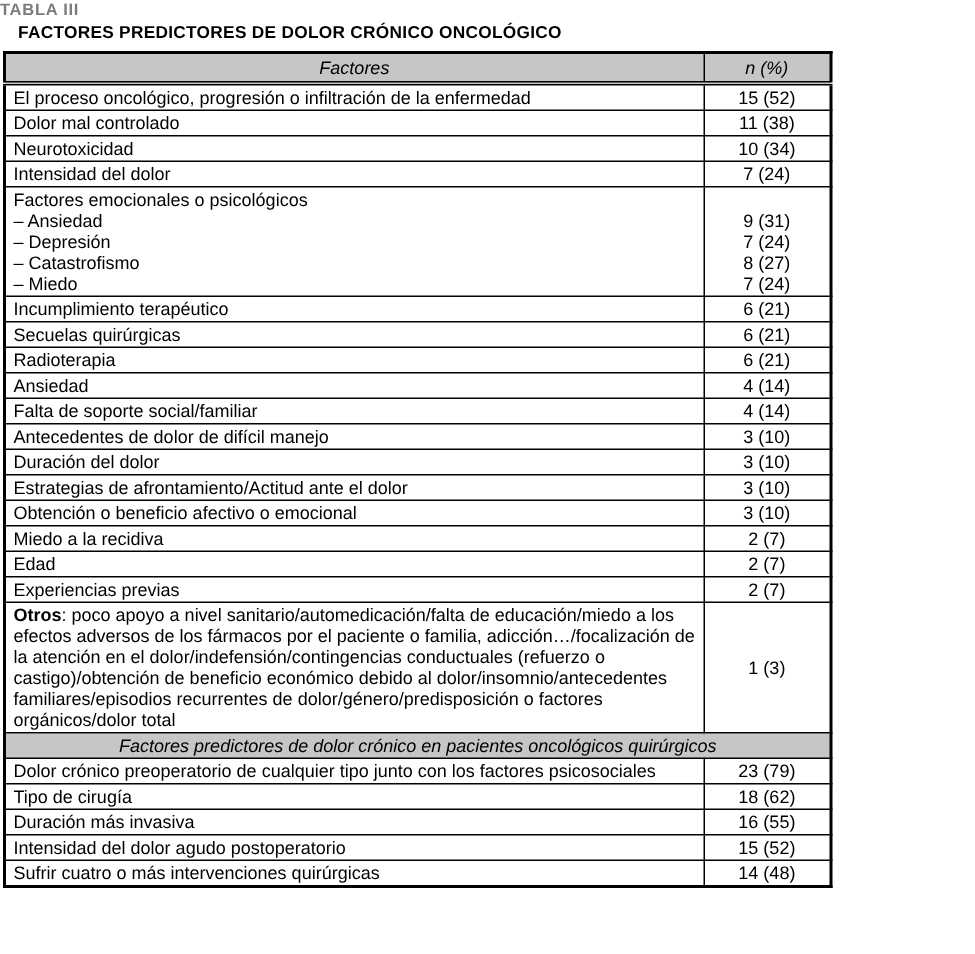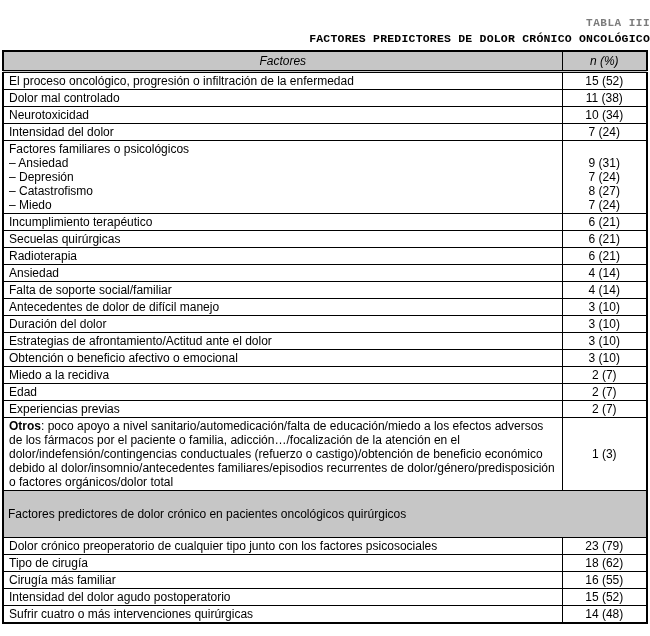--- a/index.html
+++ b/index.html
@@ -8,32 +8,32 @@
     --title-gray:#7c7c7c;
   }
   *{box-sizing:border-box;margin:0;padding:0;}
   html,body{background:#ffffff;}
   body{
     width:650px;height:636px;
     font-family:"Liberation Sans","DejaVu Sans",sans-serif;
     color:#000;
     overflow:hidden;
   }
-  .titles{text-align:right;padding-top:16px;line-height:15px;font-family:Liberation Mono, monospace;}
+  .titles{text-align:left;padding-top:0;line-height:15px;}
   .table-number{
     font-size:11px;font-weight:bold;color:var(--title-gray);
     letter-spacing:0.5px;
   }
   .table-title{
     font-size:11.5px;font-weight:bold;color:#000;
     letter-spacing:0.2px;
     margin-left:12px;
   }
   table{
-    width:646px;
+    width:553px;
     margin:4px 2px 0 2px;
     border-collapse:collapse;
     border:2px solid var(--border);
     font-size:12px;
     line-height:14px;
   }
   td{
     border:1px solid var(--border);
     padding:1px 5px;
     vertical-align:top;
@@ -47,21 +47,23 @@
     font-weight:normal;
     text-align:center;
     padding:2px 4px;
     font-size:12px;
   }
   td.c2,th.h2{width:85px;}
   td.c2{text-align:center;white-space:nowrap;}
   td.c2.mid{vertical-align:middle;}
   td.subheader{
     background:var(--header-bg);
-    padding:16px 4px;
+    font-style:italic;
+    text-align:center;
+    padding:1px 4px;
   }
 </style>
 </head>
 <body>
 
 <div class="titles">
   <div class="table-number">TABLA III</div>
   <div class="table-title">FACTORES PREDICTORES DE DOLOR CRÓNICO ONCOLÓGICO</div>
 </div>
 
@@ -84,21 +86,21 @@
       <tr>
         <td class="c1">Neurotoxicidad</td>
         <td class="c2">10 (34)</td>
       </tr>
       <tr>
         <td class="c1">Intensidad del dolor</td>
         <td class="c2">7 (24)</td>
       </tr>
       <tr>
         <td class="c1">
-          <div>Factores familiares o psicológicos</div>
+          <div>Factores emocionales o psicológicos</div>
           <div>– Ansiedad</div>
           <div>– Depresión</div>
           <div>– Catastrofismo</div>
           <div>– Miedo</div>
         </td>
         <td class="c2">
           <div>&nbsp;</div>
           <div>9 (31)</div>
           <div>7 (24)</div>
           <div>8 (27)</div>
@@ -162,21 +164,21 @@
       </tr>
       <tr>
         <td class="c1">Dolor crónico preoperatorio de cualquier tipo junto con los factores psicosociales</td>
         <td class="c2">23 (79)</td>
       </tr>
       <tr>
         <td class="c1">Tipo de cirugía</td>
         <td class="c2">18 (62)</td>
       </tr>
       <tr>
-        <td class="c1">Cirugía más familiar</td>
+        <td class="c1">Duración más invasiva</td>
         <td class="c2">16 (55)</td>
       </tr>
       <tr>
         <td class="c1">Intensidad del dolor agudo postoperatorio</td>
         <td class="c2">15 (52)</td>
       </tr>
       <tr>
         <td class="c1">Sufrir cuatro o más intervenciones quirúrgicas</td>
         <td class="c2">14 (48)</td>
       </tr>

